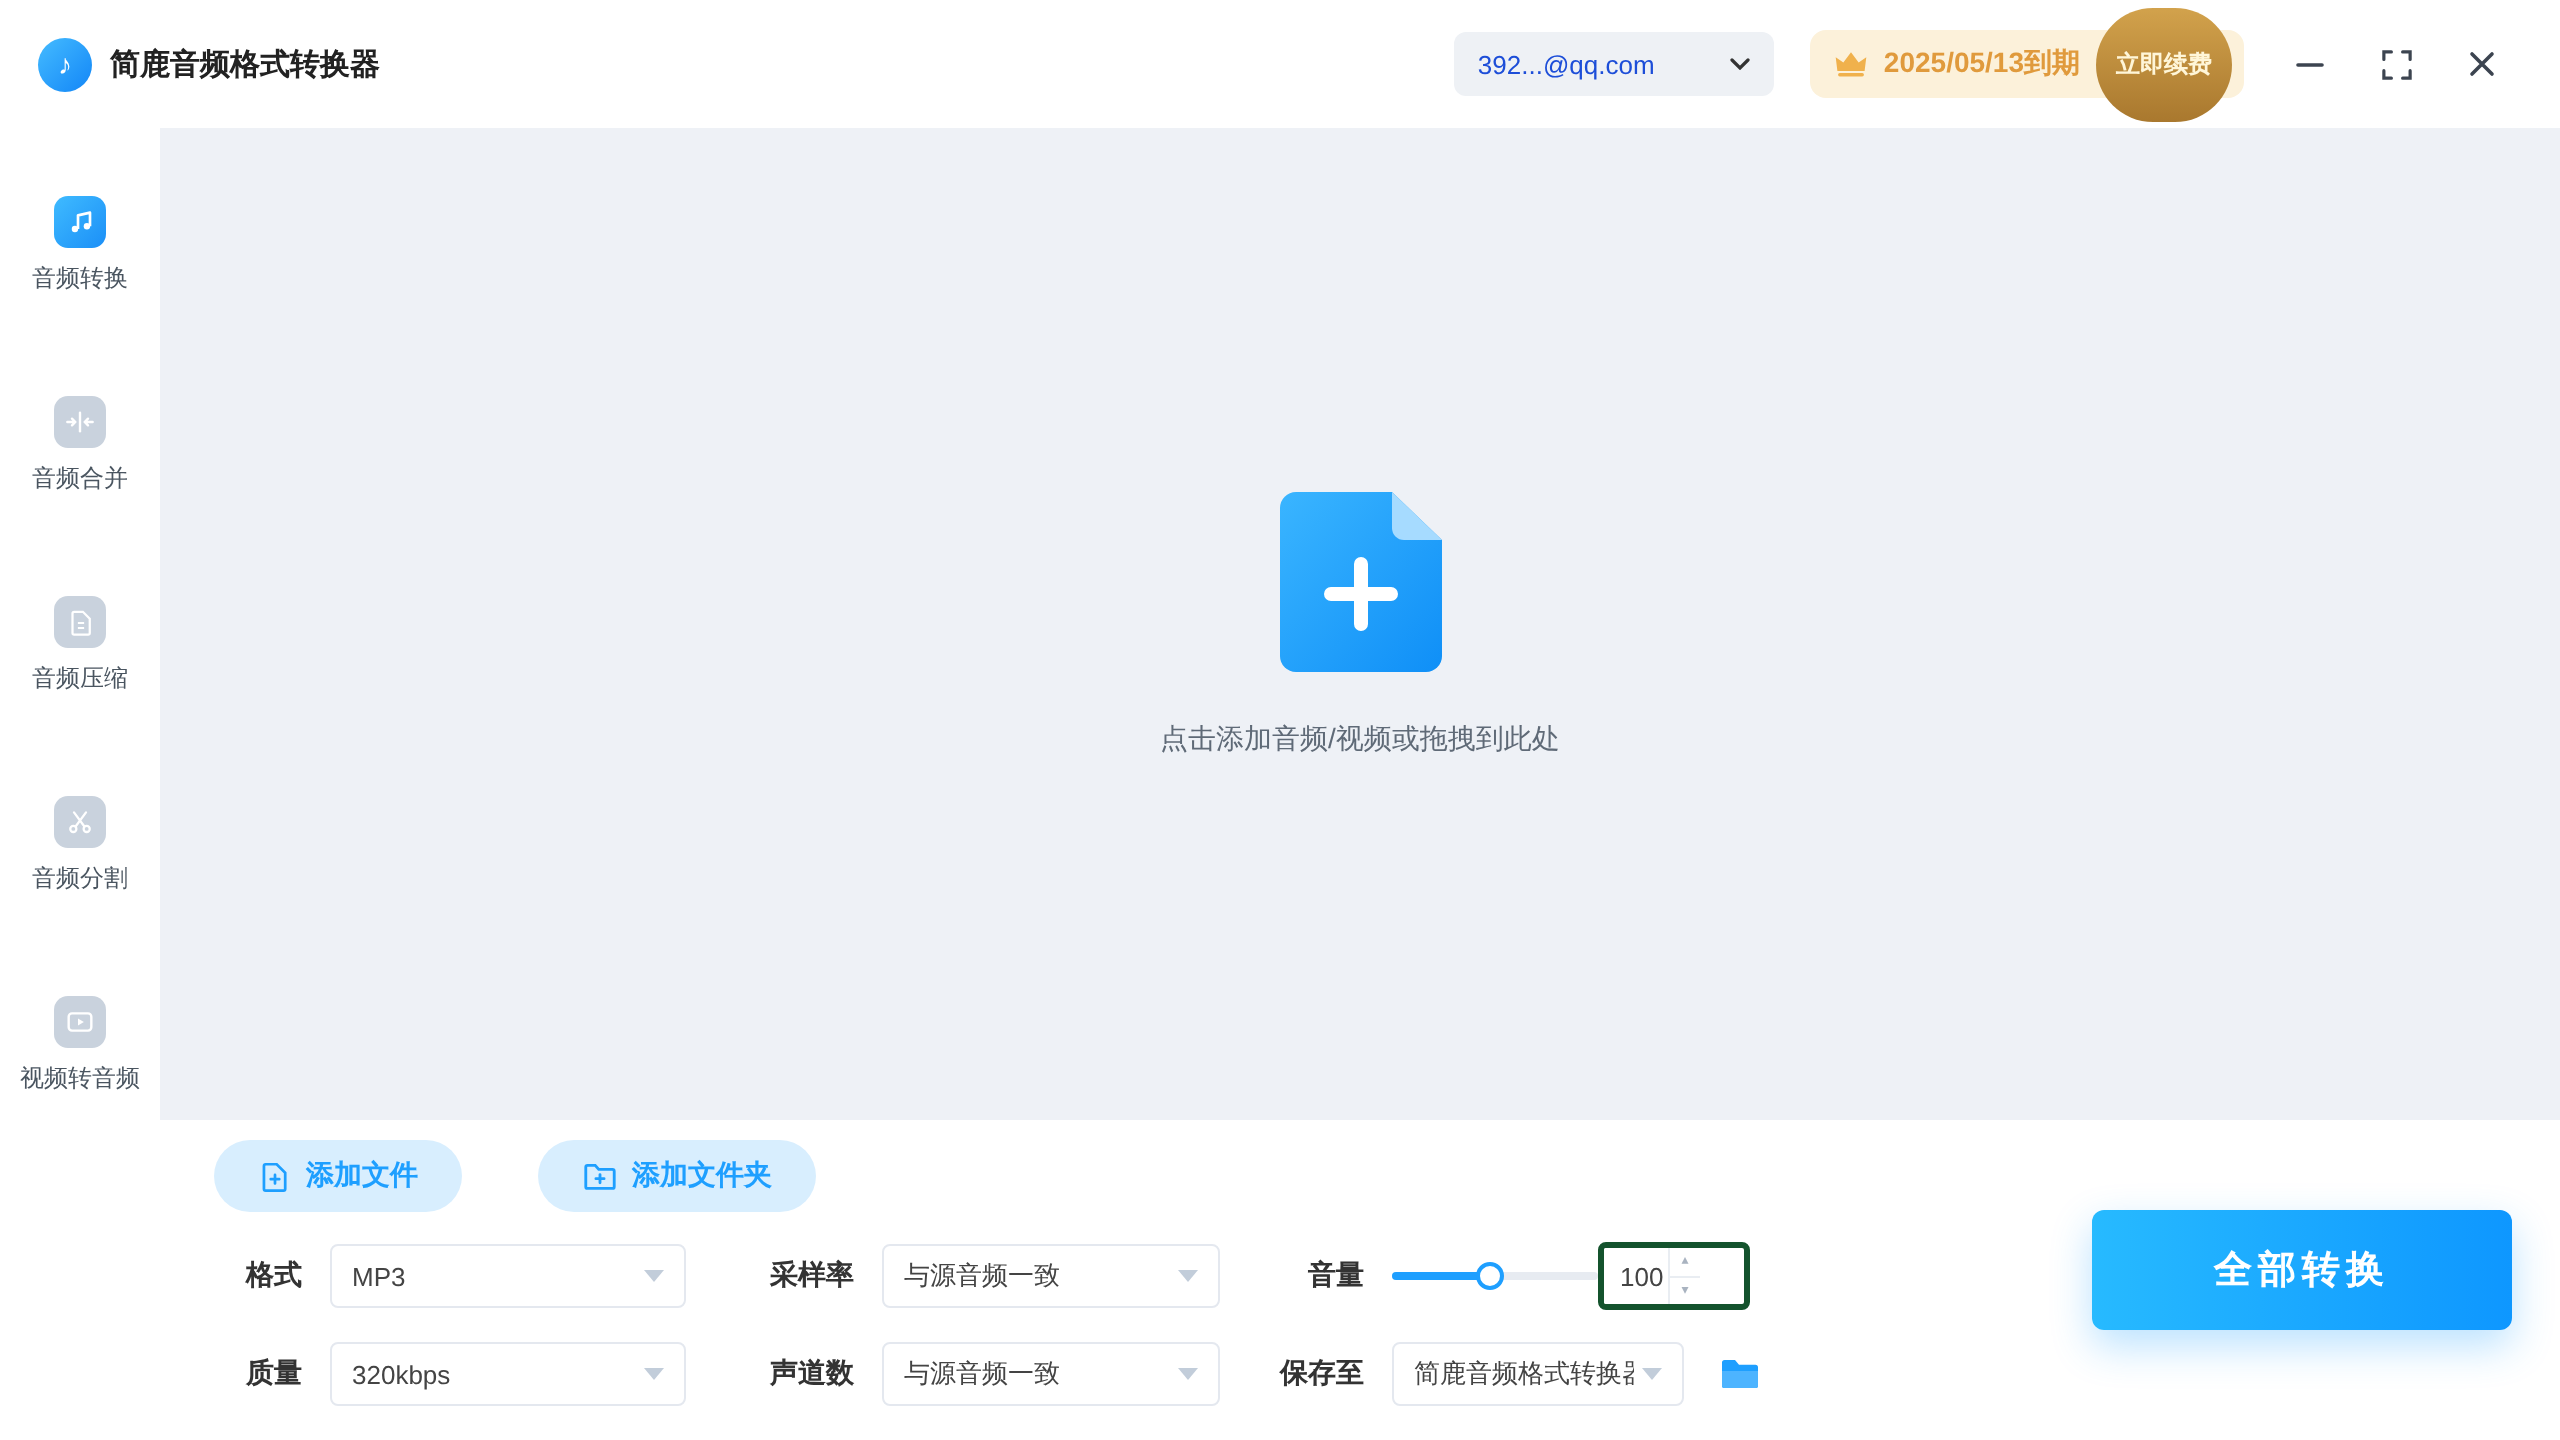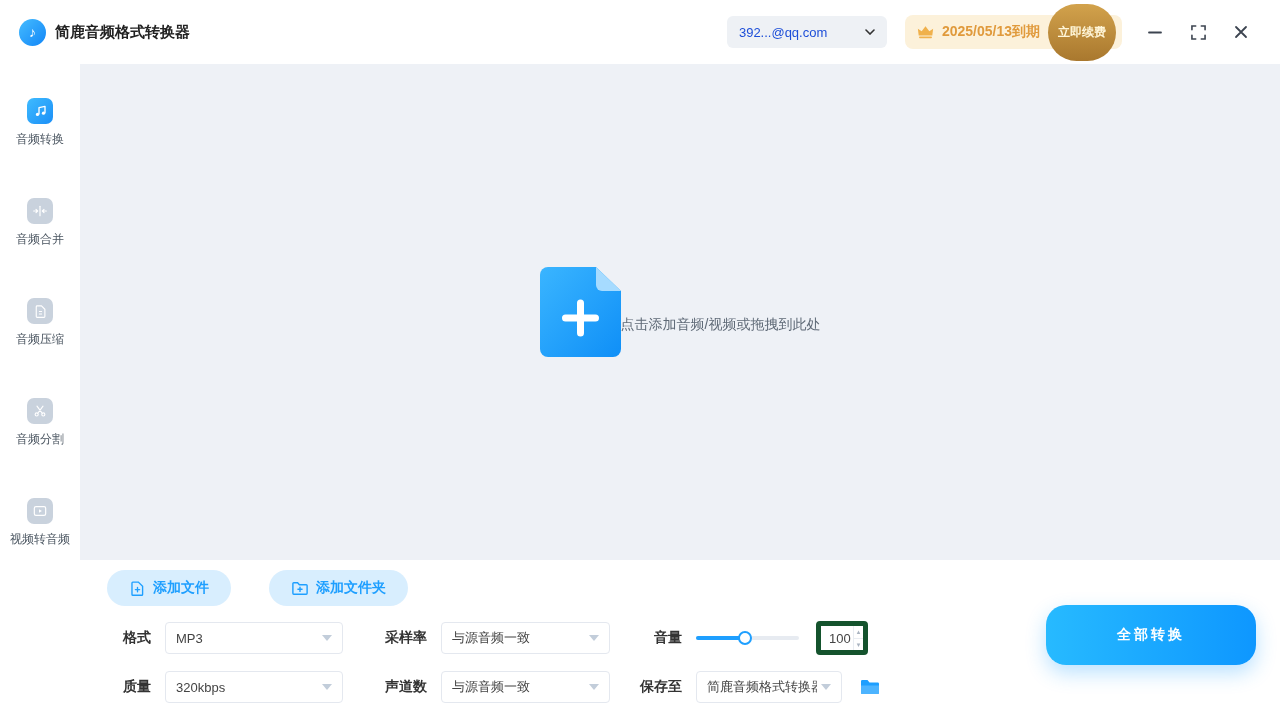--- a/index.html
+++ b/index.html
@@ -25,21 +25,21 @@
   .body { flex:1; display:flex; min-height:0; }
   .sidebar { width:80px; background:#fff; flex:0 0 auto; display:flex; flex-direction:column; align-items:center; padding-top:34px; gap:50px; }
   .side-item { display:flex; flex-direction:column; align-items:center; gap:7px; cursor:pointer; width:80px; }
   .side-icon { width:26px; height:26px; border-radius:7px; background:#c9d2dd; display:flex; align-items:center; justify-content:center; }
   .side-item.active .side-icon { background:linear-gradient(135deg,#3fbbff,#1b8ff7); }
   .side-label { font-size:12px; color:#4a5560; }
 
   .main { flex:1; display:flex; flex-direction:column; min-width:0; }
 
   
-  .dropzone { flex:1; display:flex; flex-direction:row; align-items:center; justify-content:center; cursor:pointer; }
+  .dropzone { flex:1; display:flex; flex-direction:column; align-items:center; justify-content:center; cursor:pointer; }
   .drop-hint { margin-top:25px; font-size:14px; color:#5f6a77; }
 
   
   .bottom { height:160px; background:#fff; position:relative; padding:10px 0 0 27px; flex:0 0 auto; }
   .file-btn-row { display:flex; gap:38px; }
   .file-btn { height:36px; border:none; border-radius:18px; background:#d8eefe; color:#1e9fff; font-size:14px; font-weight:700; display:flex; align-items:center; gap:7px; padding:0 22px; cursor:pointer; font-family:inherit; }
 
   .settings-row { display:flex; align-items:center; margin-top:15px; }
   .settings-row.second { margin-top:16px; }
   .set-label { min-width:44px; text-align:right; margin-right:14px; font-size:14px; font-weight:700; color:#333; }
@@ -48,29 +48,29 @@
   .select { background:#fff; border:1px solid #e4e8ef; border-radius:4px; height:32px; display:flex; align-items:center; justify-content:space-between; padding:0 10px; font-size:13px; color:#444; cursor:pointer; }
   .sel-170 { width:178px; }
   .sel-181 { width:169px; }
   .sel-146 { width:146px; }
 
   .slider { position:relative; width:103px; height:14px; cursor:pointer; }
   .slider-track { position:absolute; top:5px; left:0; width:100%; height:4px; border-radius:2px; background:#e7ebf1; }
   .slider-fill { position:absolute; top:5px; left:0; width:48%; height:4px; border-radius:2px; background:#1e9fff; }
   .slider-handle { position:absolute; top:0; left:calc(48% - 7px); width:14px; height:14px; border-radius:50%; background:#fff; border:2px solid #1e9fff; }
 
-  .num-input { margin-left:17px; width:52px; height:34px; border:5px solid #14532d; border-radius:4px; display:flex; overflow:hidden; background:#fff; }
+  .num-input { width:76px; height:34px; border:3px solid #14532d; border-radius:4px; display:flex; overflow:hidden; background:#fff; }
   .num-field { border:none; outline:none; width:32px; font-size:13px; color:#444; padding-left:8px; font-family:inherit; }
   .spinner { width:16px; border-left:1px solid #e9edf2; display:flex; flex-direction:column; }
   .sp { flex:1; display:flex; align-items:center; justify-content:center; font-size:7px; color:#a9b3c0; cursor:pointer; line-height:1; }
   .sp-up { border-bottom:1px solid #e9edf2; }
 
   .folder-btn { margin-left:18px; background:none; border:none; cursor:pointer; display:flex; align-items:center; }
 
-  .convert-btn { position:absolute; right:24px; bottom:55px; width:210px; height:60px; border:none; border-radius:20px; background:linear-gradient(90deg,#27baff,#0e97ff); color:#fff; font-size:14px; font-weight:700; letter-spacing:3px; cursor:pointer; box-shadow:0 8px 20px rgba(30,159,255,.30); font-family:inherit; }
+  .convert-btn { position:absolute; right:24px; bottom:55px; width:210px; height:60px; border:none; border-radius:6px; background:linear-gradient(90deg,#27baff,#0e97ff); color:#fff; font-size:19px; font-weight:700; letter-spacing:3px; cursor:pointer; box-shadow:0 8px 20px rgba(30,159,255,.30); font-family:inherit; }
 </style>
 </head>
 <body>
 
 <div class="app">
 
   <header class="topbar">
     <div class="brand">
       <div class="logo">♪</div>
       <span class="app-title">简鹿音频格式转换器</span>

